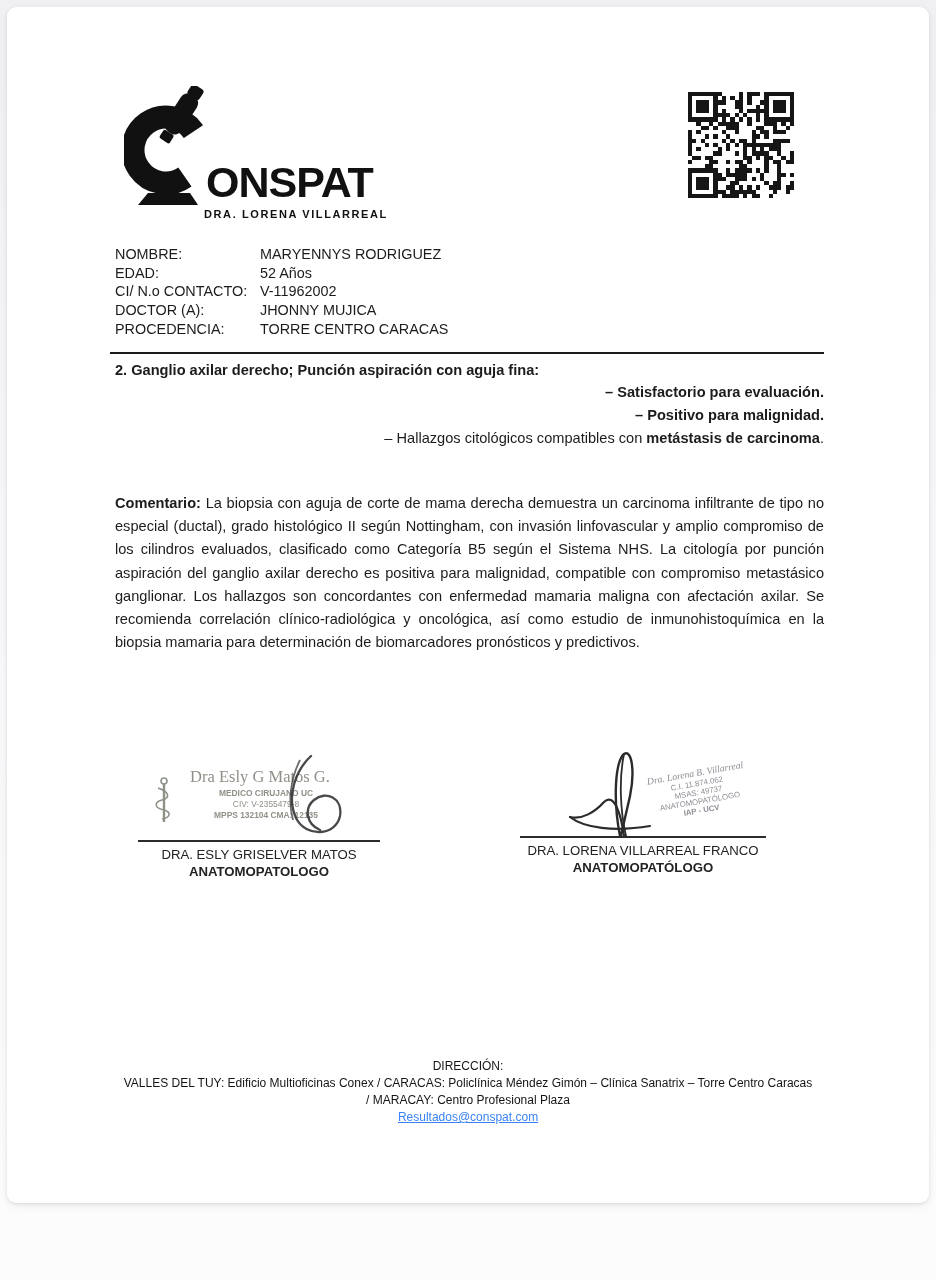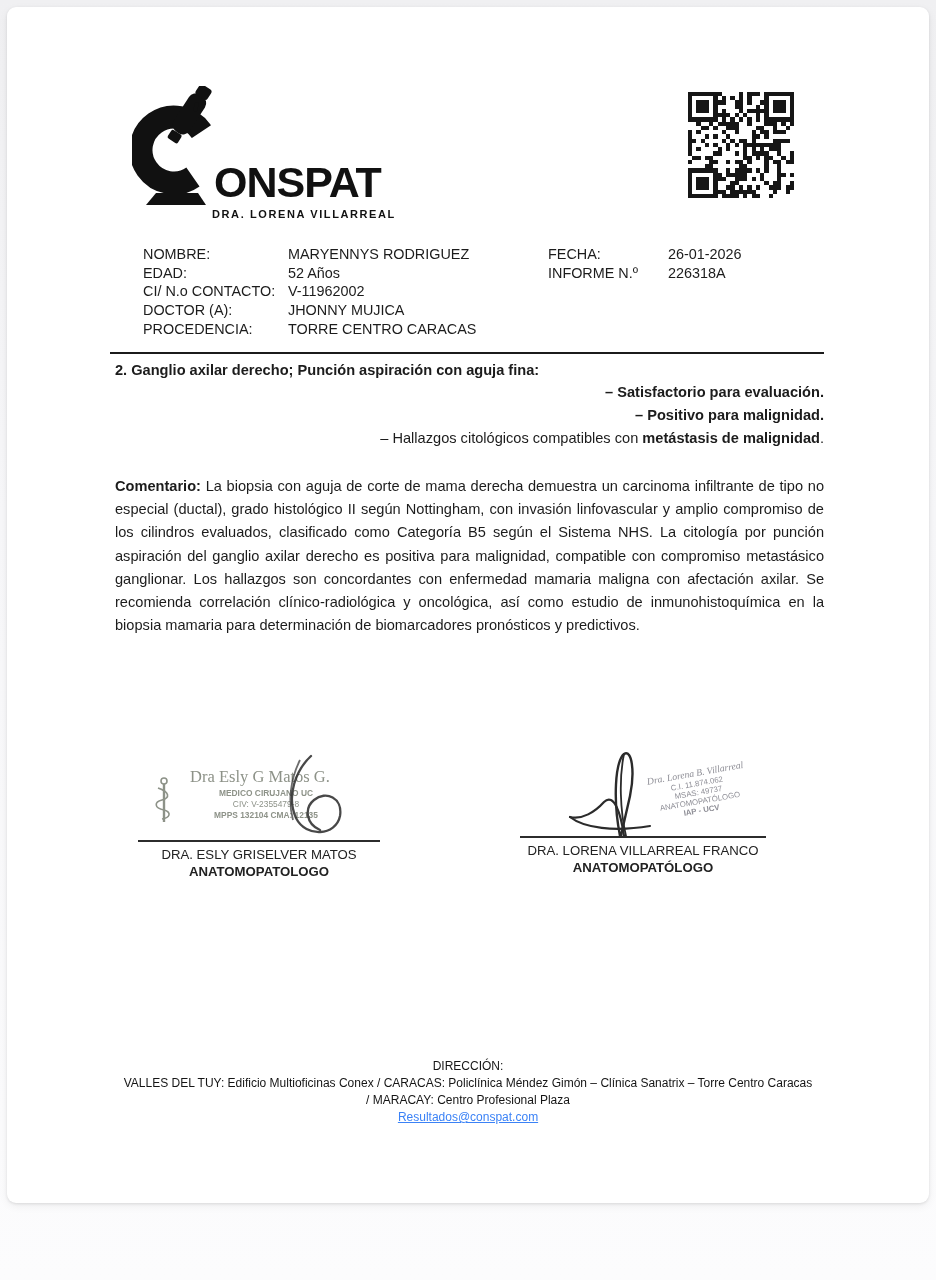--- a/index.html
+++ b/index.html
@@ -11,51 +11,51 @@
     overflow:hidden;
   }
   .page { position:relative; width:936px; height:1280px; }
   .card {
     position:absolute; left:7px; top:7px; width:922px; height:1196px;
     background:#ffffff; border-radius:9px;
     box-shadow:0 1px 3px rgba(0,0,0,.10), 0 3px 10px rgba(0,0,0,.06);
   }
 
   
-  .logo-wrap { position:absolute; left:132px; top:86px; width:280px; height:130px; }
+  .logo-wrap { position:absolute; left:124px; top:86px; width:280px; height:130px; }
   .logo-row { display:flex; align-items:flex-end; }
   .brand-text {
     font-size:43px; font-weight:800; letter-spacing:-1px; color:#111;
     line-height:1; margin-left:-6px; margin-bottom:8px;
   }
   .brand-sub {
     font-size:11px; font-weight:700; letter-spacing:1.6px; color:#111;
     margin-left:80px; margin-top:-4px;
   }
   .qr { position:absolute; left:688px; top:92px; width:106px; height:106px; }
 
   
   .info { position:absolute; left:115px; top:245px; font-size:14.4px; line-height:18.7px; }
   .info .row { display:flex; }
-  .info .lbl { width:145px; flex:0 0 145px;margin-left:28px; }
+  .info .lbl { width:145px; flex:0 0 145px; }
   .meta { position:absolute; left:548px; top:245px; font-size:14.4px; line-height:18.7px; }
   .meta .row { display:flex; }
   .meta .lbl { width:120px; flex:0 0 120px; }
 
   .divider { position:absolute; left:110px; top:352px; width:714px; height:2px; background:#1b1b1b; }
 
   
   .section { position:absolute; left:115px; top:359px; width:709px; font-size:14.6px; }
   .section .heading { font-weight:700; line-height:22px; }
   .section .bullet { line-height:23.2px;text-align:right; }
   .bold { font-weight:700; }
 
   
   .comment {
-    position:absolute; left:115px; top:475px; width:709px;
+    position:absolute; left:115px; top:492px; width:709px;
     font-size:14.6px; line-height:23.2px; text-align:justify;
   }
 
   
   .sig-block { position:absolute; text-align:center; }
   .sig-left  { left:138px; top:752px; width:242px; }
   .sig-right { left:520px; top:748px; width:246px; }
   .sig-canvas { display:block; width:100%; height:88px; }
   .sig-rule { height:2px; background:#2c2c2c; margin-bottom:4px; }
   .sig-name { font-size:13.2px; font-weight:400; color:#222; line-height:17px; }
@@ -424,38 +424,28 @@
     <div class="row">
         <span class="lbl">DOCTOR (A):</span>
         <span class="val">JHONNY MUJICA</span>
       </div>
     <div class="row">
         <span class="lbl">PROCEDENCIA:</span>
         <span class="val">TORRE CENTRO CARACAS</span>
       </div>
   </div>
 
-  <div class="meta">
-    <div class="row">
-        <span class="lbl">FECHA:</span>
-        <span class="val">26-01-2026</span>
-      </div>
-    <div class="row">
-        <span class="lbl">INFORME N.º</span>
-        <span class="val">226318A</span>
-      </div>
-  </div>
 
   <div class="divider"></div>
 
   <div class="section">
     <div class="heading">2. Ganglio axilar derecho; Punción aspiración con aguja fina:</div>
     <div class="bullet bold">– Satisfactorio para evaluación.</div>
     <div class="bullet bold">– Positivo para malignidad.</div>
-    <div class="bullet"><span>– Hallazgos citológicos compatibles con </span><span class="bold">metástasis de malignidad</span><span>.</span></div>
+    <div class="bullet"><span>– Hallazgos citológicos compatibles con </span><span class="bold">metástasis de carcinoma</span><span>.</span></div>
   </div>
 
   <div class="comment">
     <span class="bold">Comentario:</span><span> La biopsia con aguja de corte de mama derecha demuestra un carcinoma infiltrante de tipo no especial (ductal), grado histológico II según Nottingham, con invasión linfovascular y amplio compromiso de los cilindros evaluados, clasificado como Categoría B5 según el Sistema NHS. La citología por punción aspiración del ganglio axilar derecho es positiva para malignidad, compatible con compromiso metastásico ganglionar. Los hallazgos son concordantes con enfermedad mamaria maligna con afectación axilar. Se recomienda correlación clínico-radiológica y oncológica, así como estudio de inmunohistoquímica en la biopsia mamaria para determinación de biomarcadores pronósticos y predictivos.</span>
   </div>
 
   <div class="sig-block sig-left">
     <svg class="sig-canvas" viewBox="0 0 242 88">
       <g>
         <line x1="26" y1="32" x2="26" y2="70" stroke="#8d9288" stroke-width="2.4"></line>

